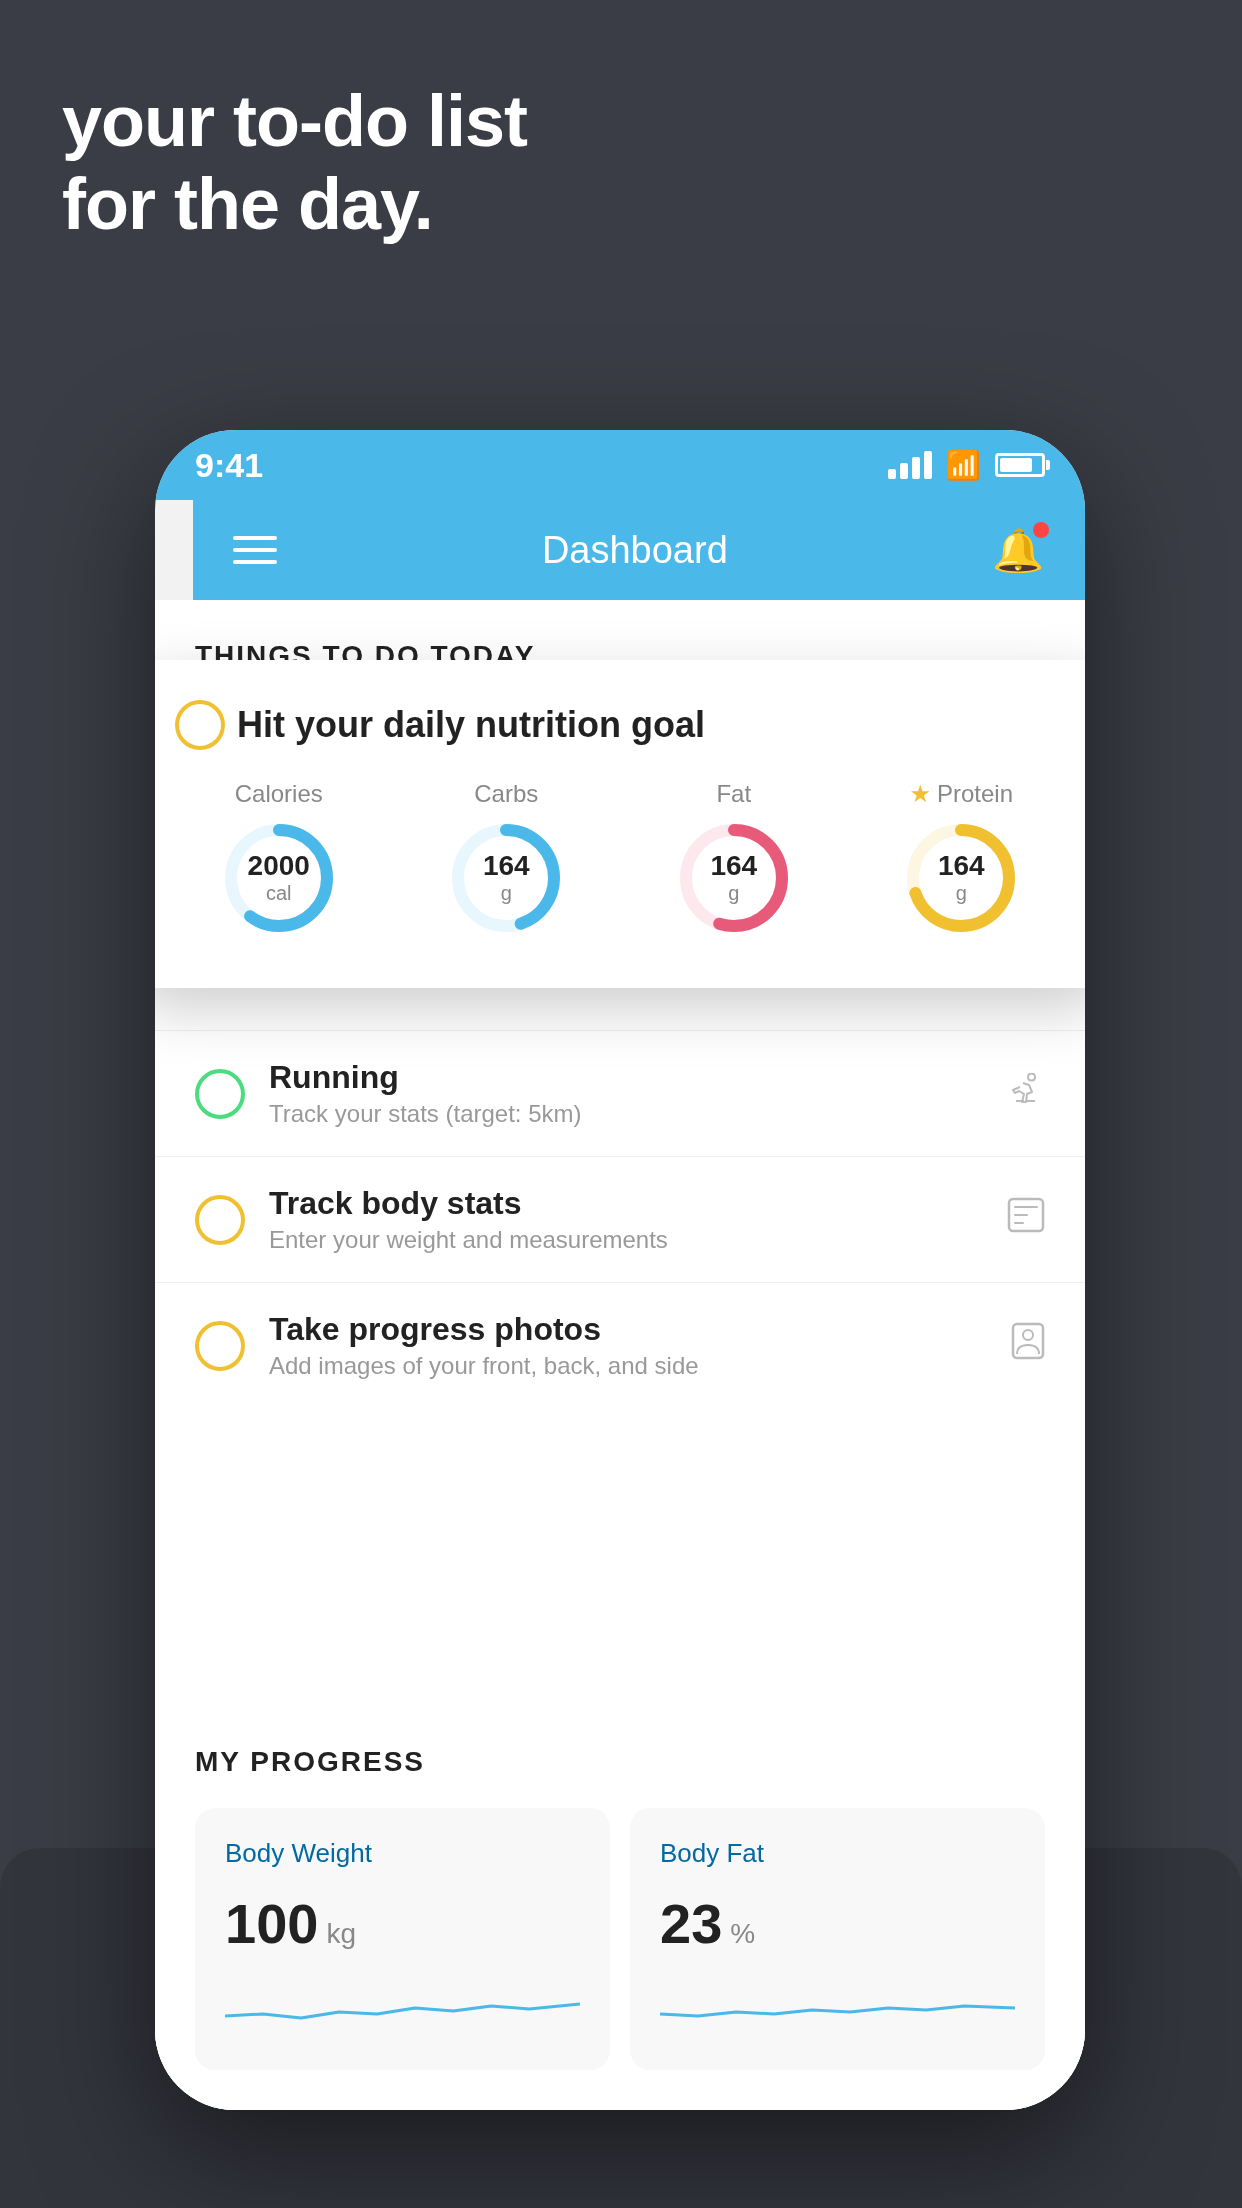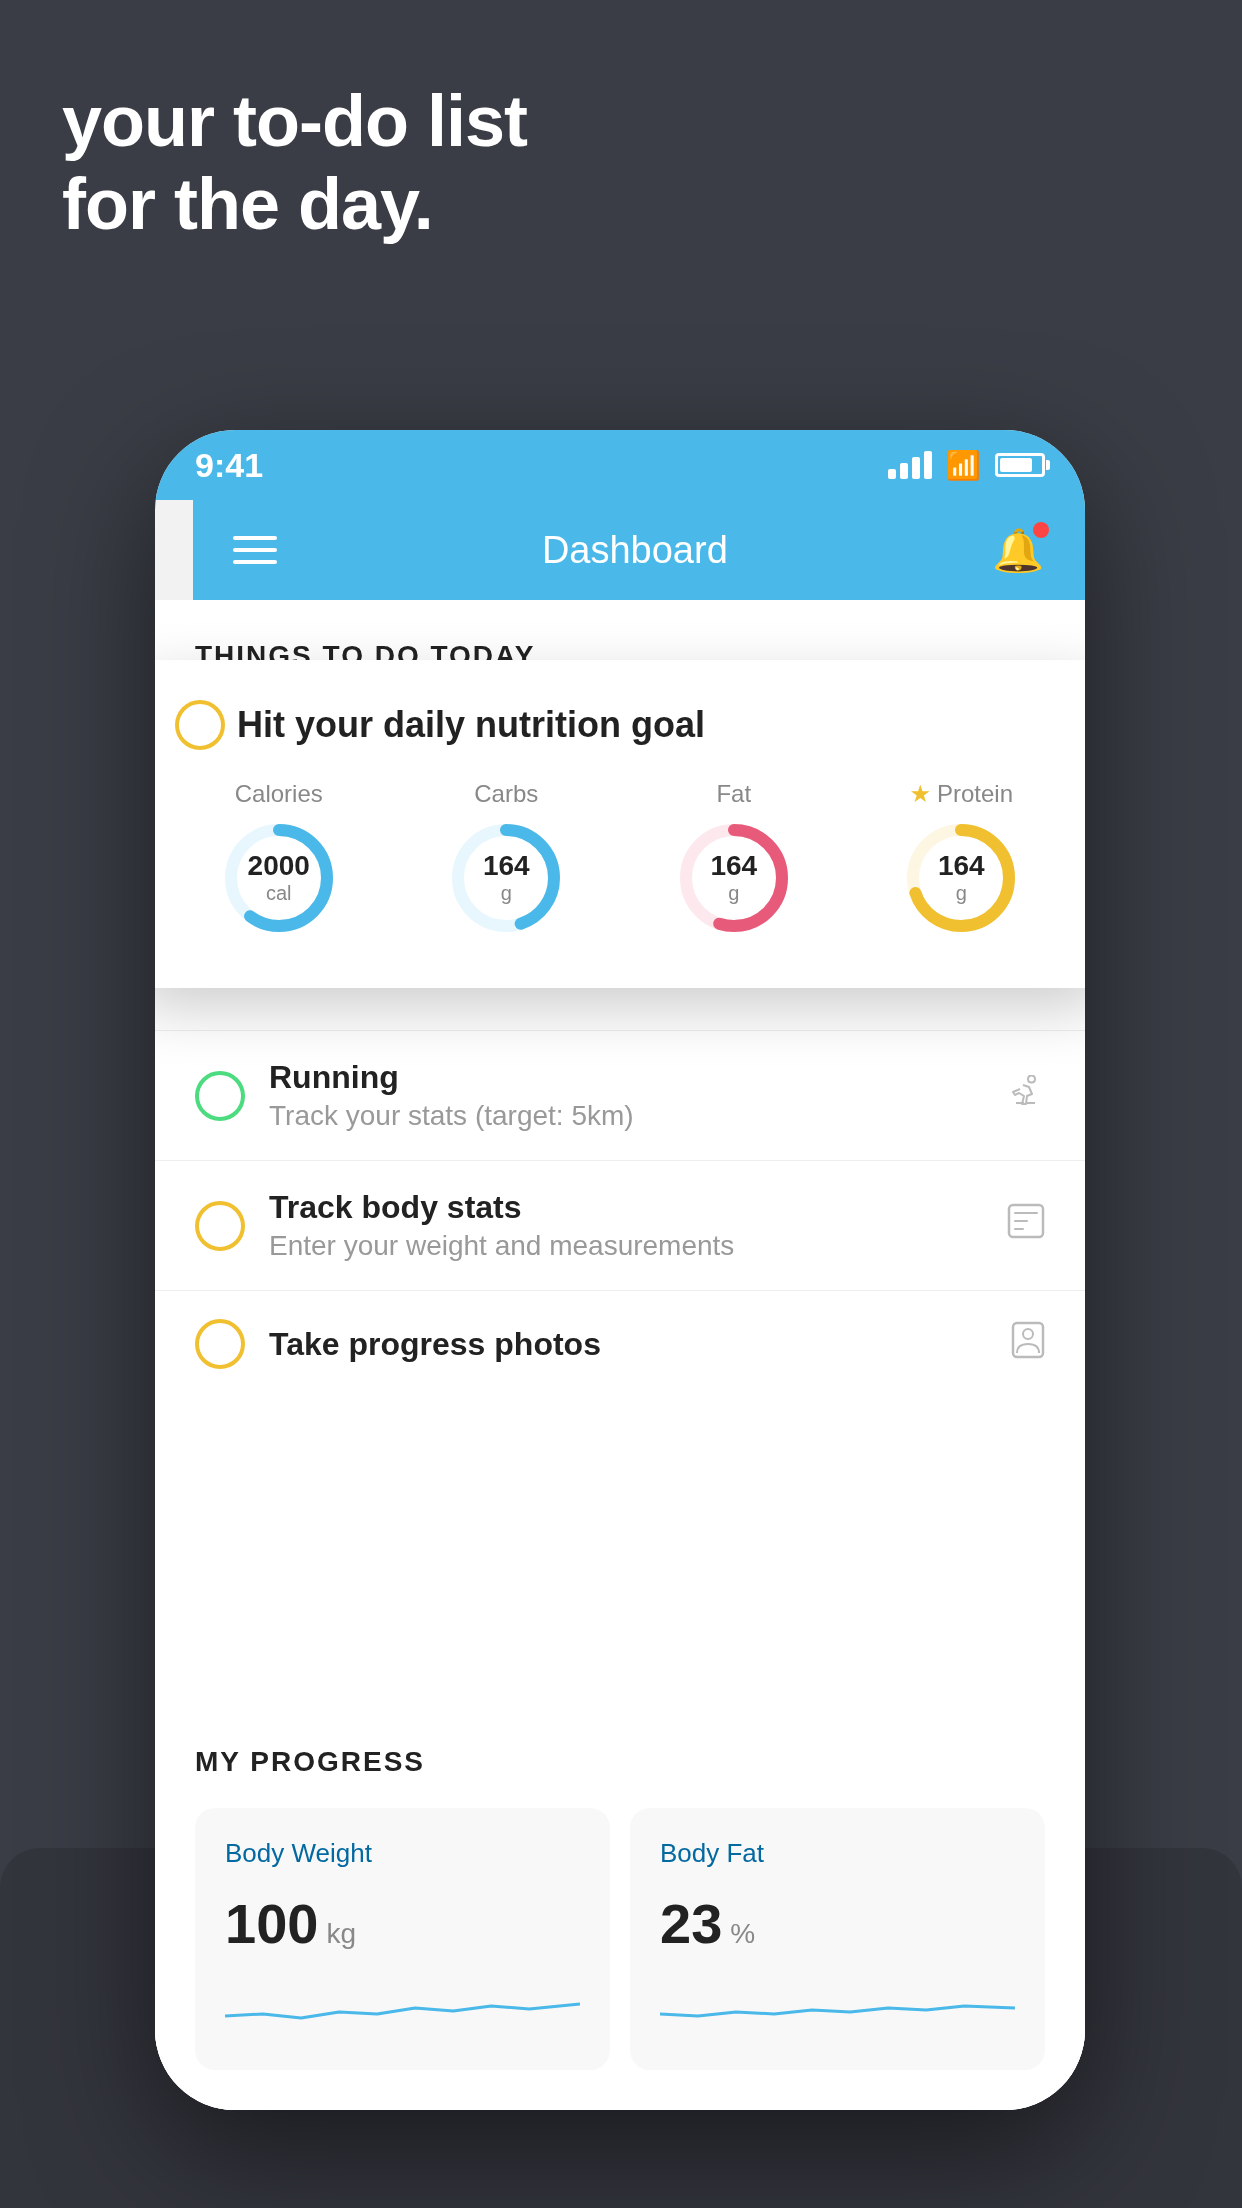--- a/index.html
+++ b/index.html
@@ -303,21 +303,21 @@
       flex: 1;
     }
 
     .todo-title {
       font-size: 32px;
       font-weight: 600;
       color: #222;
     }
 
     .todo-subtitle {
-      font-size: 28px;
+      font-size: 24px;
       color: #999;
       margin-top: 4px;
     }
 
     .todo-icon {
       color: #bbb;
       font-size: 36px;
     }
 
     
@@ -536,20 +536,21 @@
             <rect x="2" y="2" width="34" height="32" rx="4" stroke="#bbb" stroke-width="2.5" fill="none"></rect>
             <path d="M8 10h22M8 18h12M8 26h8" stroke="#bbb" stroke-width="2" stroke-linecap="round"></path>
           </svg>
         </span>
       </div>
 
       <div class="todo-item">
         <div class="todo-circle yellow"></div>
         <div class="todo-text">
           <div class="todo-title">Take progress photos</div>
+          <div class="todo-subtitle">Add images of your front, back, and side</div>
         </div>
         <span class="todo-icon">
           <svg width="34" height="38" viewBox="0 0 34 38" fill="none" xmlns="http://www.w3.org/2000/svg">
             <rect x="2" y="2" width="30" height="34" rx="4" stroke="#bbb" stroke-width="2.5" fill="none"></rect>
             <circle cx="17" cy="13" r="5" stroke="#bbb" stroke-width="2" fill="none"></circle>
             <path d="M6 32c0-6 4-9 11-9s11 3 11 9" stroke="#bbb" stroke-width="2" fill="none"></path>
           </svg>
         </span>
       </div>
 

